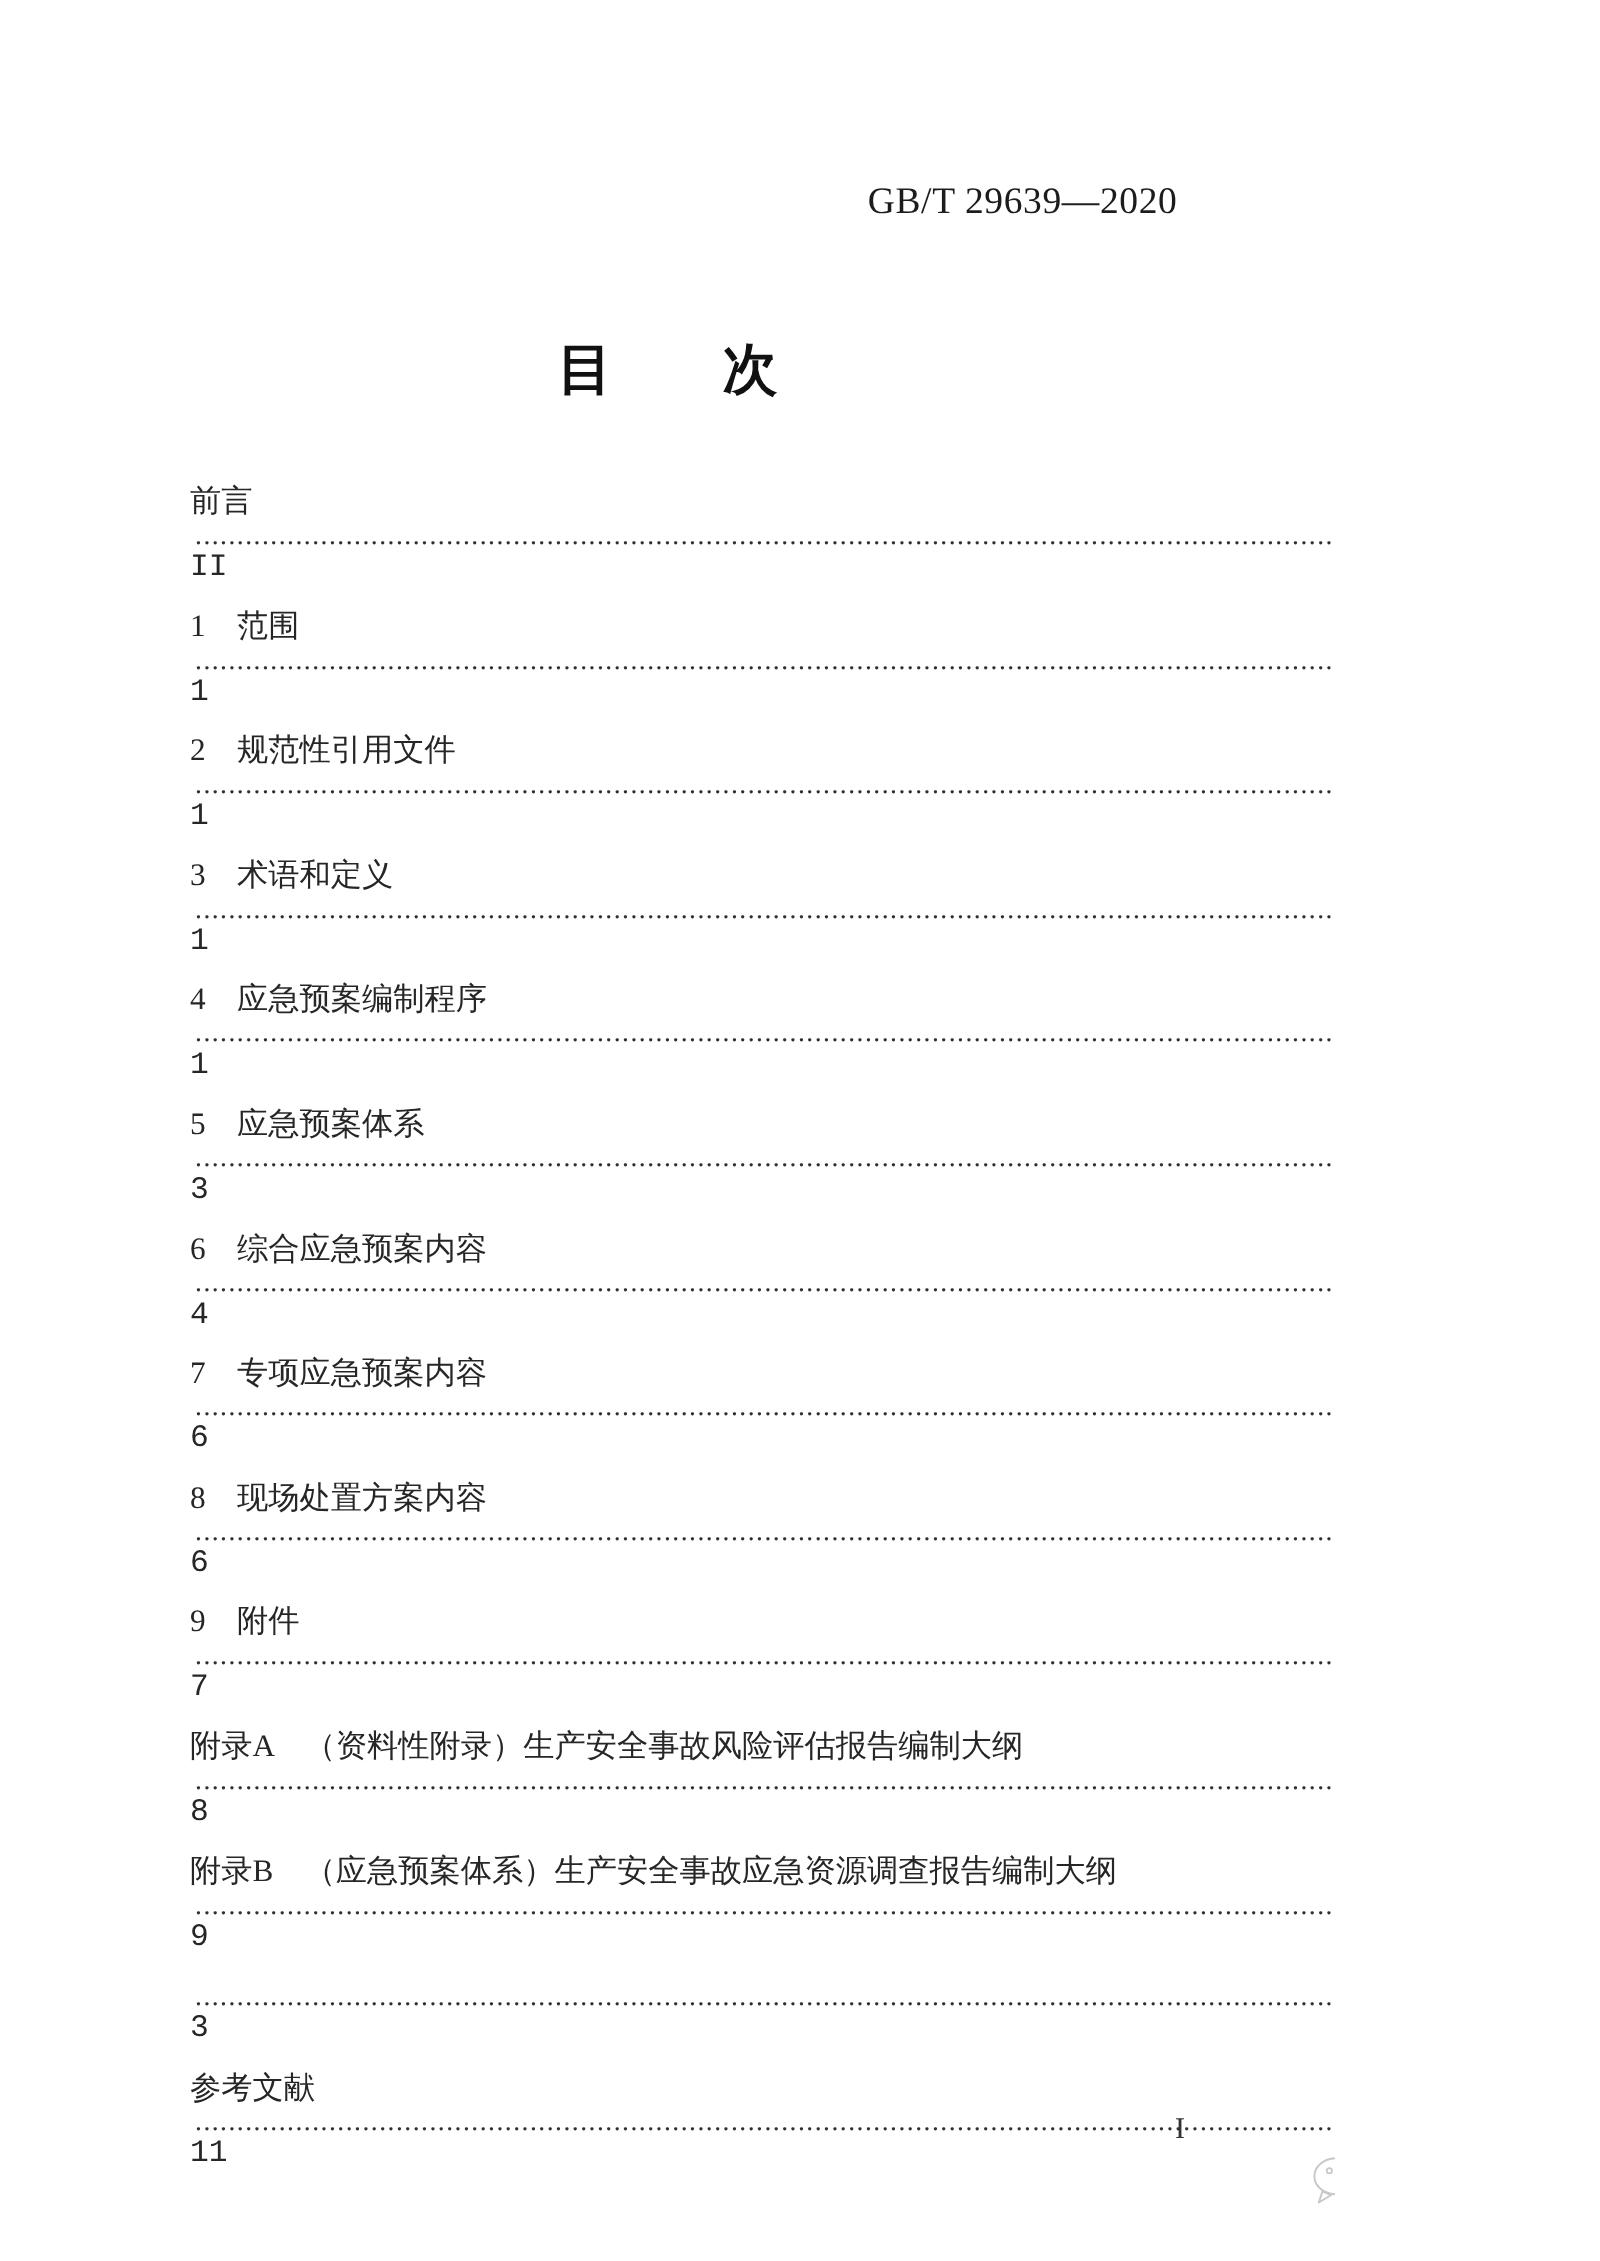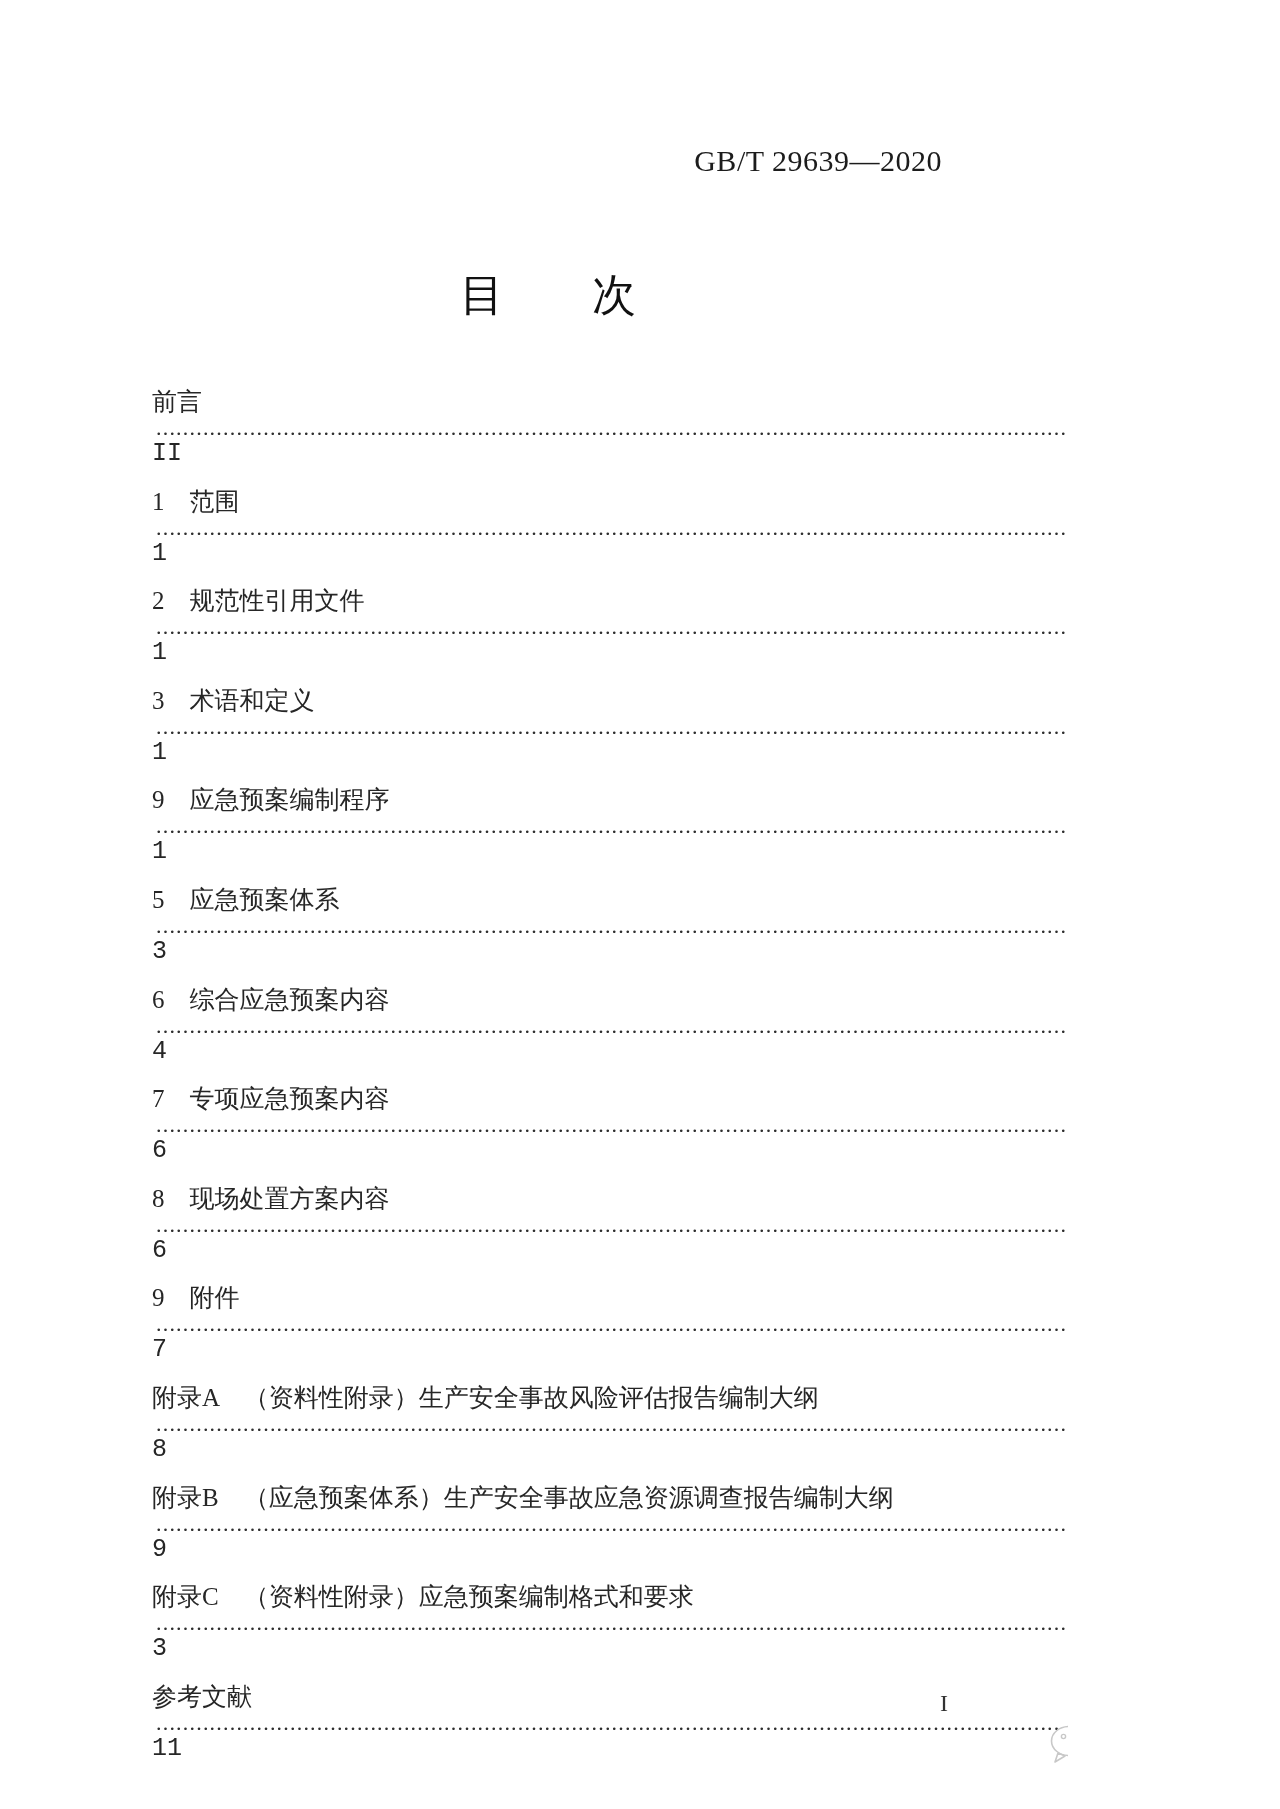--- a/index.html
+++ b/index.html
@@ -21,25 +21,24 @@
     color: #1c1c1c;
     white-space: pre;
   }
   .doc-title {
     position: absolute;
     top: 266px;
     left: 0;
     width: 100%;
     text-align: center;
     font-family: "DejaVu Sans", "Liberation Sans", sans-serif;
-    font-weight: 400;
+    font-weight: 700;
     font-size: 44px;
     color: #111111;
     white-space: pre;
-    padding-left: 14px;
   }
   .toc {
     position: absolute;
     top: 389px;
     left: 152px;
     right: 126px;
   }
   .toc-row {
     display: flex;
     align-items: baseline;
@@ -111,21 +110,21 @@
         <span class="toc-label">2　规范性引用文件</span>
         <span class="toc-dots">....................................................................................................................................................................................................................................................................</span>
         <span class="toc-page">1</span>
       </div>
       <div class="toc-row">
         <span class="toc-label">3　术语和定义</span>
         <span class="toc-dots">....................................................................................................................................................................................................................................................................</span>
         <span class="toc-page">1</span>
       </div>
       <div class="toc-row">
-        <span class="toc-label">9　应急预案编制程序</span>
+        <span class="toc-label">4　应急预案编制程序</span>
         <span class="toc-dots">....................................................................................................................................................................................................................................................................</span>
         <span class="toc-page">1</span>
       </div>
       <div class="toc-row">
         <span class="toc-label">5　应急预案体系</span>
         <span class="toc-dots">....................................................................................................................................................................................................................................................................</span>
         <span class="toc-page">3</span>
       </div>
       <div class="toc-row">
         <span class="toc-label">6　综合应急预案内容</span>
@@ -151,21 +150,20 @@
         <span class="toc-label">附录A　（资料性附录）生产安全事故风险评估报告编制大纲</span>
         <span class="toc-dots">....................................................................................................................................................................................................................................................................</span>
         <span class="toc-page">8</span>
       </div>
       <div class="toc-row">
         <span class="toc-label">附录B　（应急预案体系）生产安全事故应急资源调查报告编制大纲</span>
         <span class="toc-dots">....................................................................................................................................................................................................................................................................</span>
         <span class="toc-page">9</span>
       </div>
       <div class="toc-row">
-        <span class="toc-label">附录C　（资料性附录）应急预案编制格式和要求</span>
         <span class="toc-dots">....................................................................................................................................................................................................................................................................</span>
         <span class="toc-page">3</span>
       </div>
       <div class="toc-row">
         <span class="toc-label">参考文献</span>
         <span class="toc-dots">....................................................................................................................................................................................................................................................................</span>
         <span class="toc-page">11</span>
       </div>
     </div>
 

